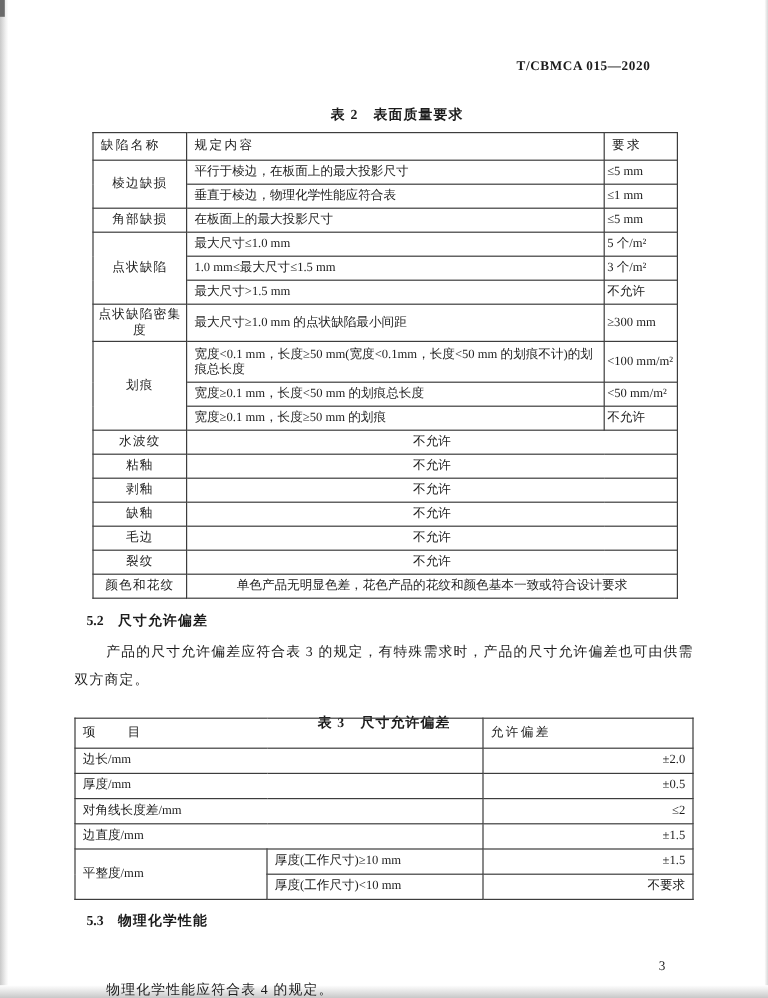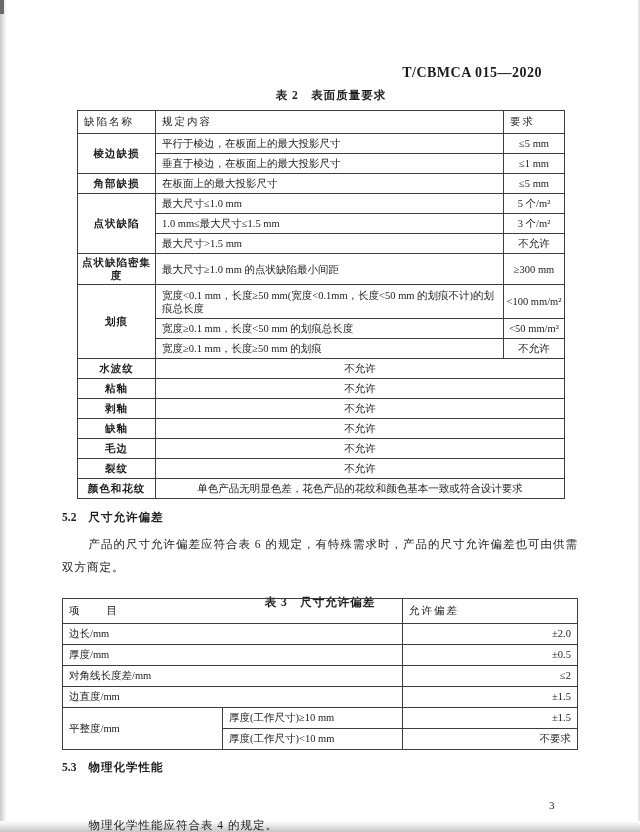--- a/index.html
+++ b/index.html
@@ -14,22 +14,22 @@
   
   .scan-left  { position:absolute; left:0; top:0; width:7px; height:832px;
                 background:linear-gradient(to right,#c9c9c9,#f2f2f2 70%,#ffffff); }
   .scan-corner{ position:absolute; left:0; top:0; width:4px; height:14px; background:#6a6a6a; }
   .scan-right { position:absolute; right:0; top:0; width:3px; height:832px;
                 background:linear-gradient(to left,#d8d8d8,#ffffff); }
   .scan-bottom{ position:absolute; left:0; bottom:0; width:640px; height:11px;
                 background:linear-gradient(to top,#c6c6c6,#e9e9e9 60%,#ffffff); }
 
   .doc-ref {
-    position:absolute; top:65px; right:98px;
-    font-size:14px; font-weight:bold; letter-spacing:.5px;
+    position:absolute; top:49px; right:98px;
+    font-size:11px; font-weight:bold; letter-spacing:.5px;
   }
   .tbl-caption {
     position:absolute; width:640px; text-align:center;
     font-size:11.5px; font-weight:bold; letter-spacing:1px;
   }
   #cap2 { top:88px;padding-left:22px; }
   #cap3 { top:595px; }
 
   table { border-collapse:collapse; table-layout:fixed; }
   td, th {
@@ -39,37 +39,37 @@
     padding:2px 6px;
     vertical-align:middle;
     color:#1c1c1c;
   }
   th { text-align:left; letter-spacing:2px; }
 
   #table2 { position:absolute; left:77px; top:110px; width:487px; border:1.5px solid #2e2e2e; }
   #table2 col.c-name { width:78px; }
   #table2 col.c-content { width:348px; }
   #table2 col.c-req { width:61px; }
-  #table2 td.name { text-align:center; padding:2px 2px; letter-spacing:1px;font-weight:bold; }
-  #table2 td.req  { text-align:center; padding:2px 2px; }
+  #table2 td.name { text-align:center; padding:2px 2px; letter-spacing:1px; }
+  #table2 td.req  { padding:2px 2px; }
   #table2 td.full { text-align:center; }
   #table2 tr { height:20px; }
   #table2 tr.hdr { height:23px; }
   #table2 tr.tall { height:34px; }
 
   #table3 { position:absolute; left:62px; top:598px; width:515px; border:1.5px solid #2e2e2e; }
   #table3 col.c-item { width:160px; }
   #table3 col.c-sub  { width:180px; }
   #table3 col.c-dev  { width:175px; }
   #table3 td.dev { text-align:right; }
   #table3 tr { height:21px; }
   #table3 tr.hdr { height:25px; }
 
   .sec-heading {
-    position:absolute; left:62px;
+    position:absolute; left:72px;
     font-size:11.5px; font-weight:bold; letter-spacing:1px;
   }
   .sec-heading .sec-num { margin-right:12px; letter-spacing:0; }
   #sec52 { top:510px; }
   #sec53 { top:760px; }
 
   .sec-body {
     position:absolute; left:62px; width:516px;
     font-size:11.5px; line-height:2.0; letter-spacing:1px;
     text-indent:2.3em; text-align:justify;
@@ -102,21 +102,21 @@
     <th>缺陷名称</th>
     <th>规定内容</th>
     <th>要求</th>
   </tr>
   <tr>
     <td class="name" rowspan="2">棱边缺损</td>
     <td>平行于棱边，在板面上的最大投影尺寸</td>
     <td class="req">≤5 mm</td>
   </tr>
   <tr>
-    <td>垂直于棱边，在板面上的最大投影尺寸</td>
+    <td>垂直于棱边，物理化学性能应符合表</td>
     <td class="req">≤1 mm</td>
   </tr>
   <tr>
     <td class="name">角部缺损</td>
     <td>在板面上的最大投影尺寸</td>
     <td class="req">≤5 mm</td>
   </tr>
   <tr>
     <td class="name" rowspan="3">点状缺陷</td>
     <td>最大尺寸≤1.0 mm</td>
@@ -175,21 +175,21 @@
   <tr>
     <td class="name">颜色和花纹</td>
     <td class="full" colspan="2">单色产品无明显色差，花色产品的花纹和颜色基本一致或符合设计要求</td>
   </tr>
 </tbody>
   </table>
 
 <div class="sec-heading" id="sec52">
   <span class="sec-num">5.2</span><span>尺寸允许偏差</span>
 </div>
-<div class="sec-body" id="body52">产品的尺寸允许偏差应符合表 6 的规定，有特殊需求时，产品的尺寸允许偏差也可由供需双方商定。</div>
+<div class="sec-body" id="body52">产品的尺寸允许偏差应符合表 3 的规定，有特殊需求时，产品的尺寸允许偏差也可由供需双方商定。</div>
 
 <div class="tbl-caption" id="cap3">表 3　尺寸允许偏差</div>
 
 <table id="table3">
   <colgroup>
       <col class="c-item">
       <col class="c-sub">
       <col class="c-dev">
     </colgroup>
   <tbody>

